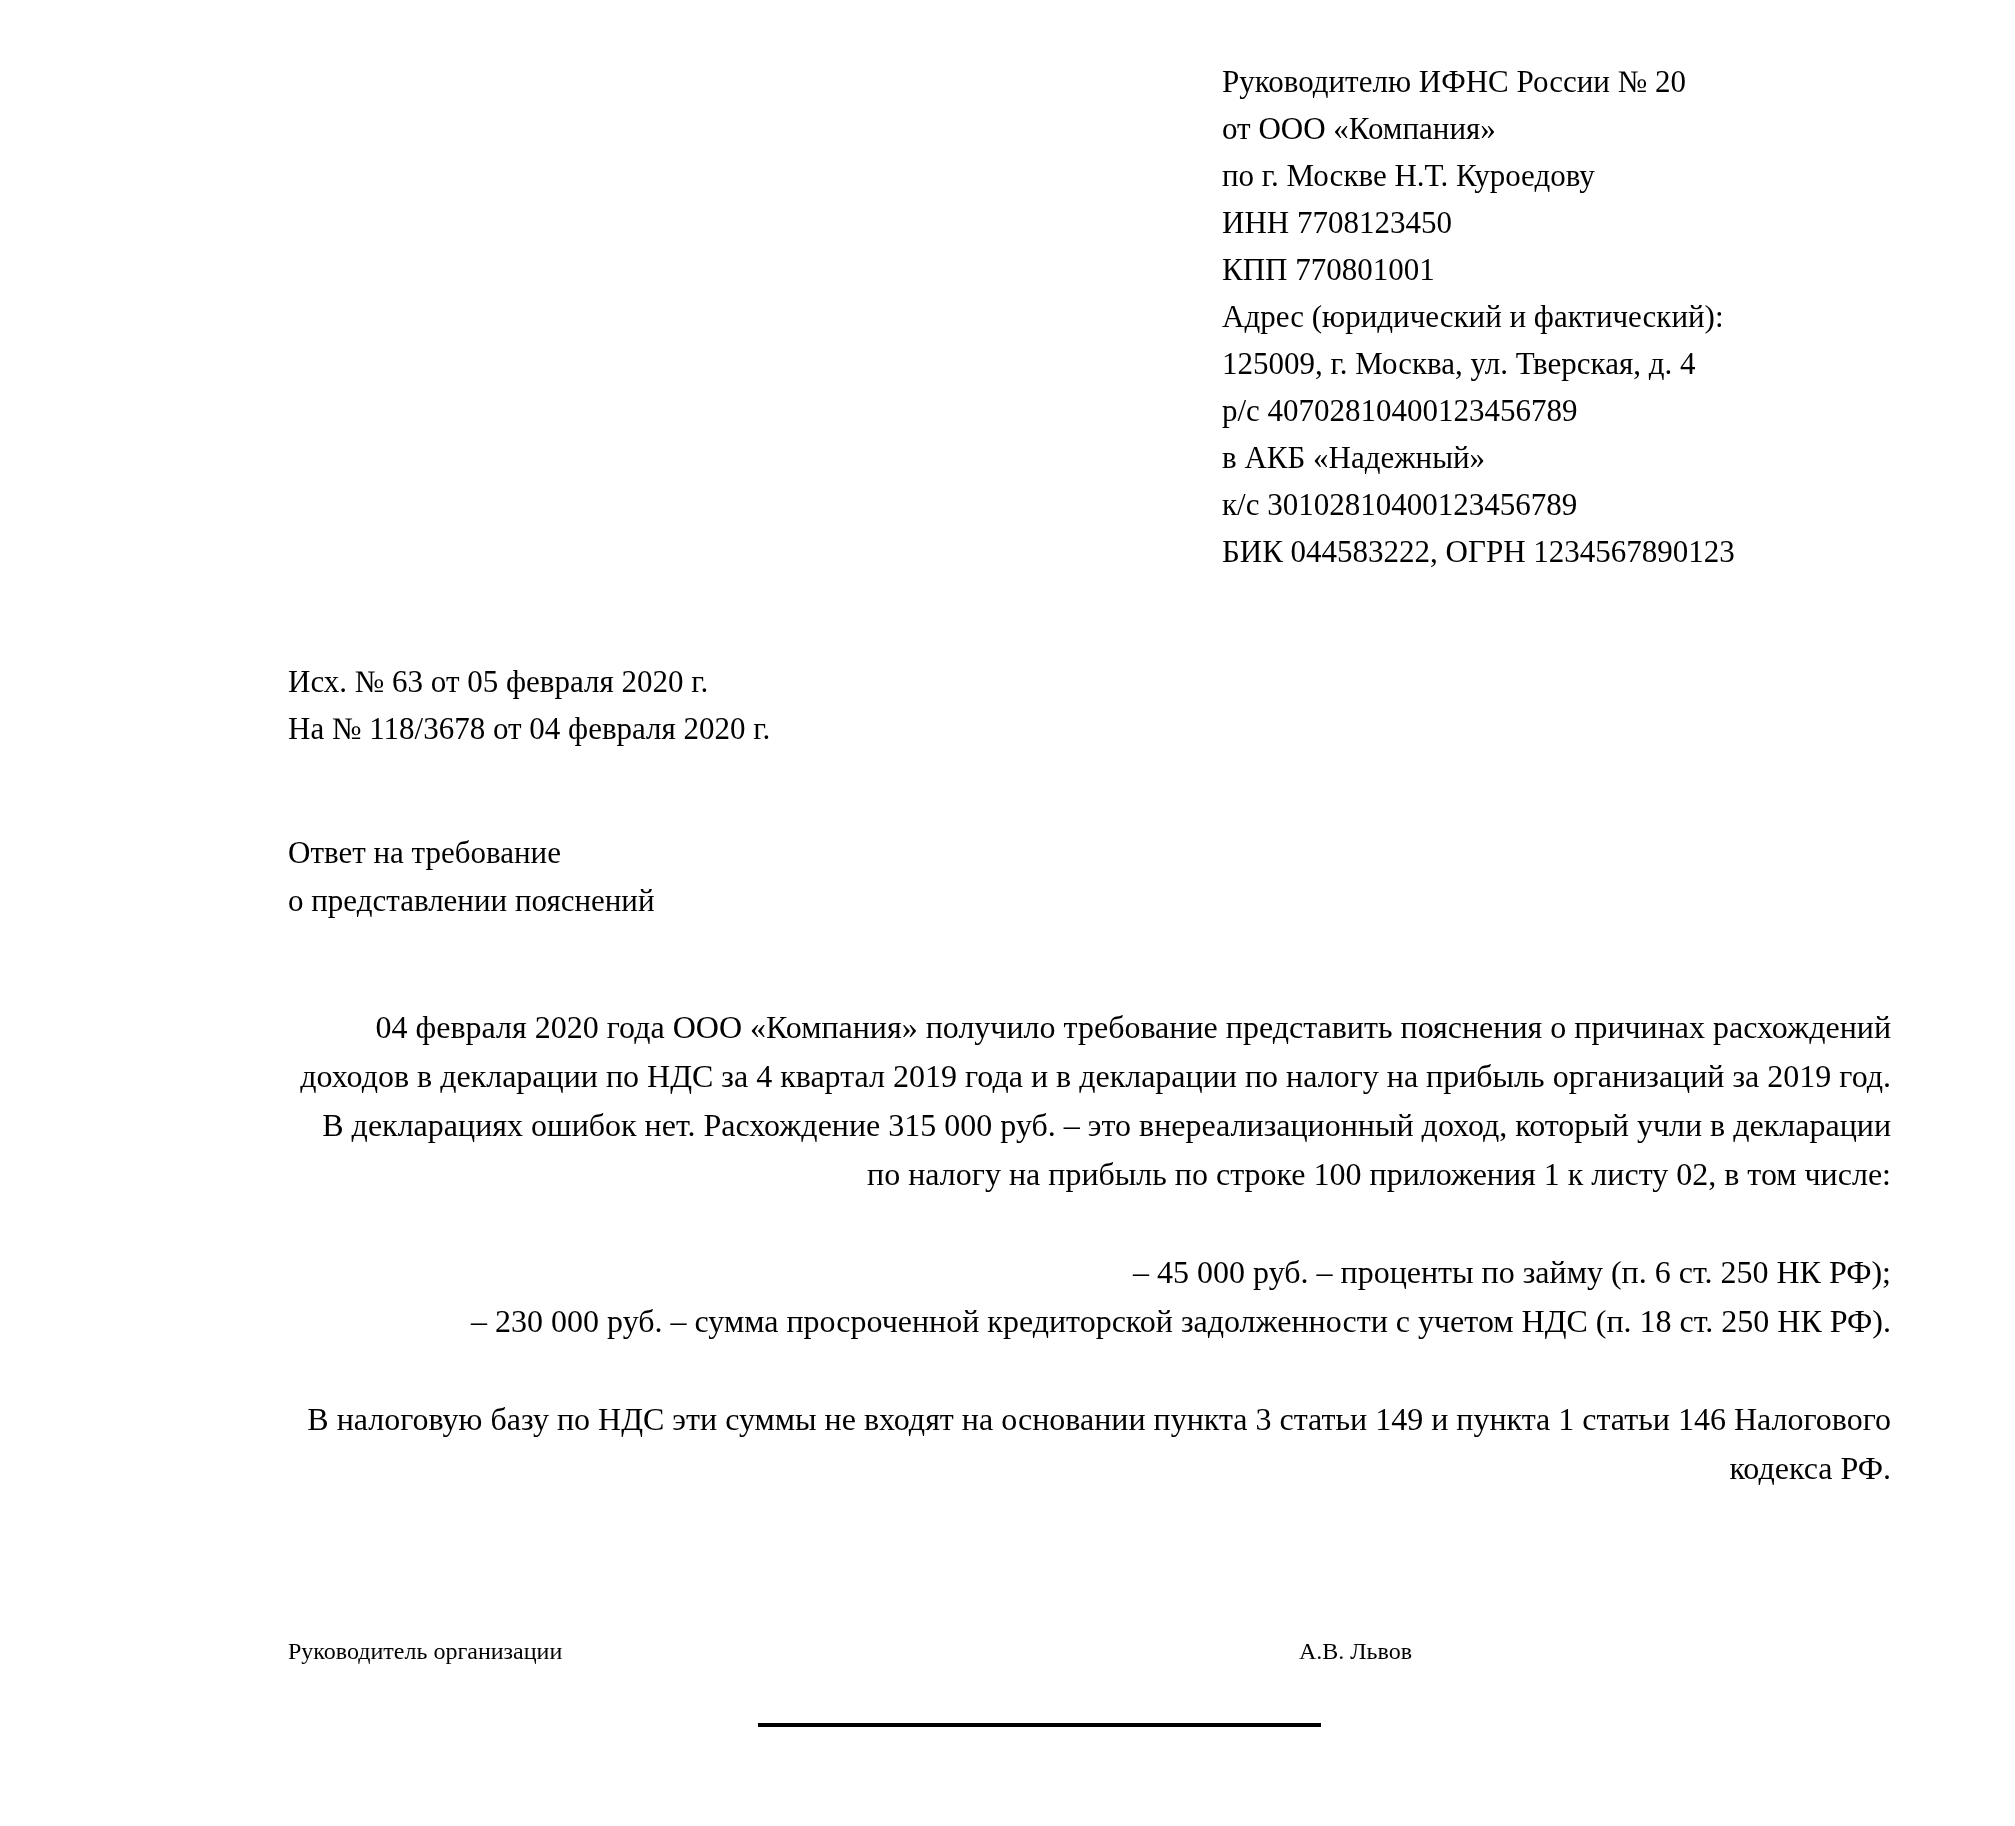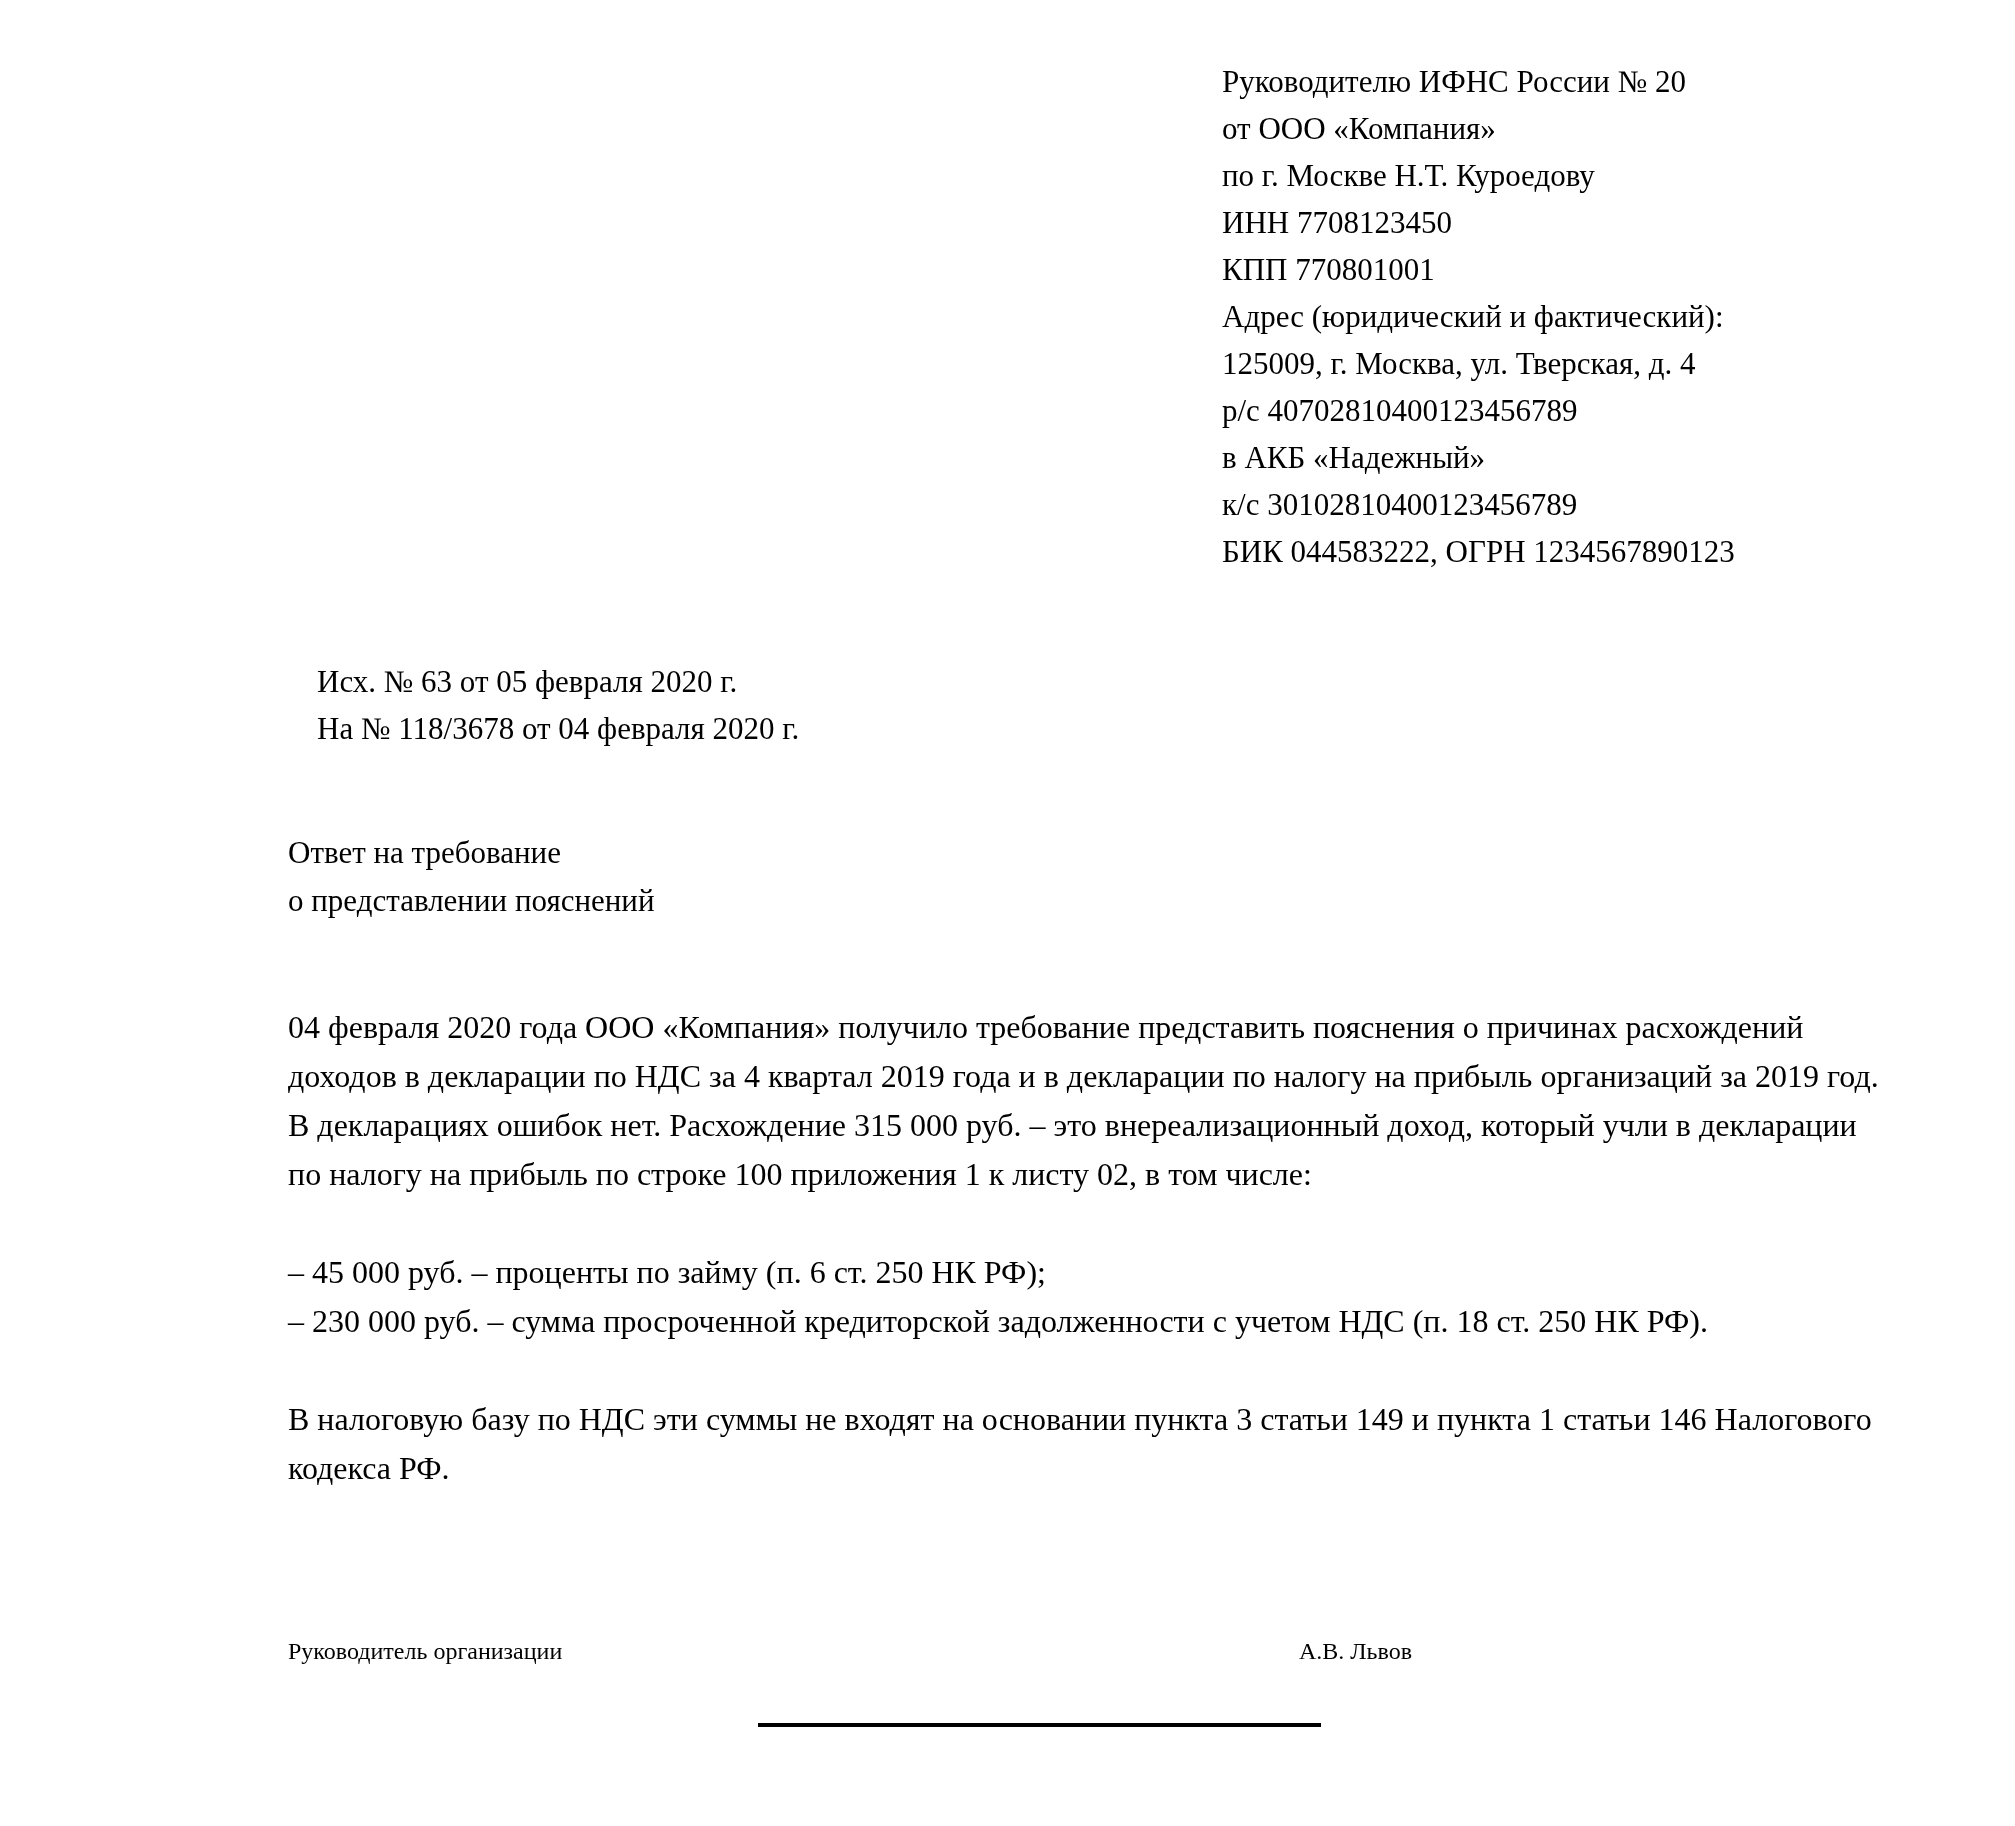--- a/index.html
+++ b/index.html
@@ -45,21 +45,20 @@
     left: 288px;
     top: 658px;
     width: 1219px;
     font-size: 31px;
     line-height: 47px;
     text-align: left;
   }
   .reference-line {
     display: block;
     white-space: nowrap;
-    margin-left: 29px;
   }
 
   
   .title-block {
     position: absolute;
     left: 288px;
     top: 829px;
     width: 1600px;
     font-size: 31px;
     line-height: 48px;
@@ -74,21 +73,21 @@
     position: absolute;
     left: 288px;
     top: 1003px;
     width: 1603px;
     font-size: 32px;
     line-height: 49px;
     text-align: left;
   }
   .body-para {
     margin: 0;
-    text-align: left;
+    text-align: right;
   }
   .body-para.spaced-before {
     margin-top: 49px;
   }
 
   
   .signature-block {
     position: absolute;
     left: 288px;
     top: 1629px;

